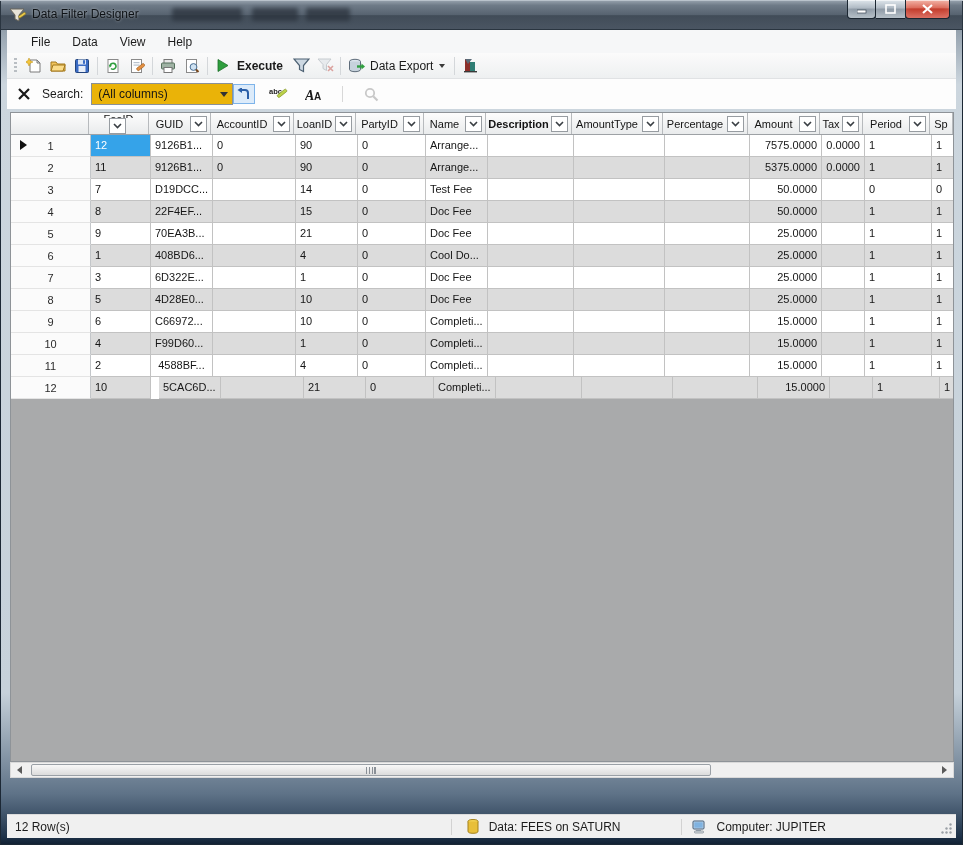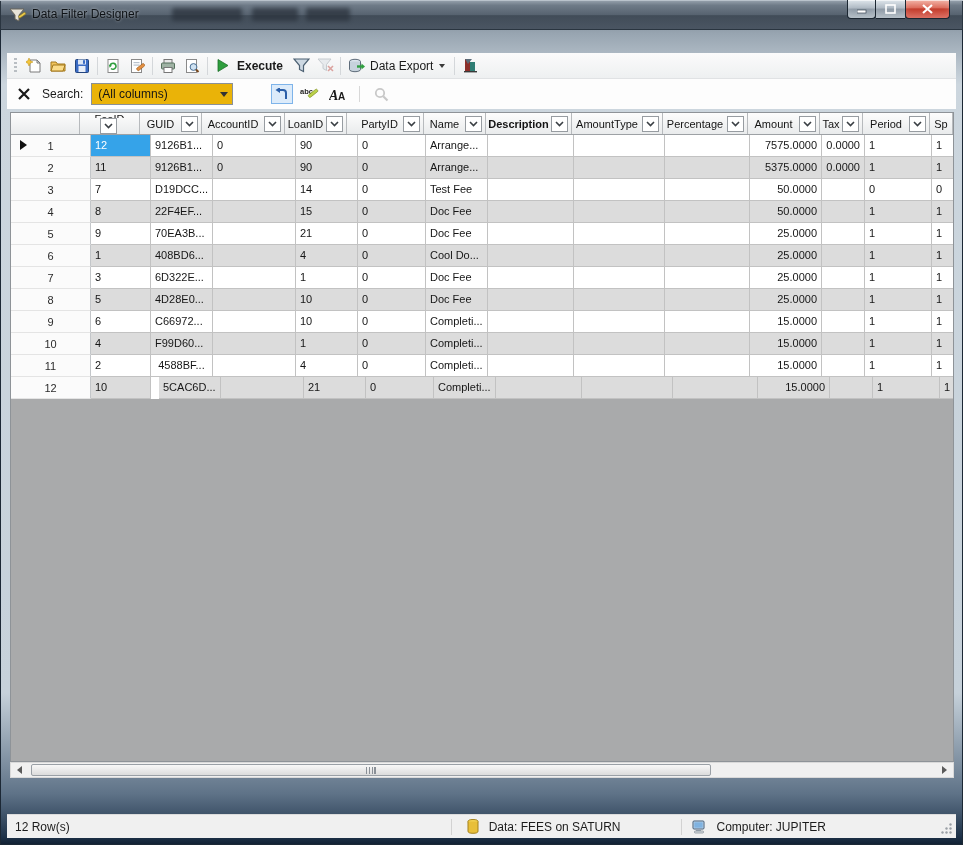--- a/index.html
+++ b/index.html
@@ -49,21 +49,21 @@
   .search-label { font-size:12px; color:#1a1a1a; margin-right:8px; }
   .combo { width:142px; height:22px; border:1px solid #8a9097; background:#eab308; display:flex;
     align-items:center; cursor:default; }
   .combo-text { flex:1; font-size:12px; color:#141414; padding-left:6px; }
   .combo-btn { width:17px; height:100%; display:flex; align-items:center; justify-content:center; }
   .tri-down { width:0; height:0; border-left:4px solid transparent; border-right:4px solid transparent;
     border-top:5px solid #333; }
   .search-input { flex:1; border:none; outline:none; font-size:13px; color:#222; padding:0 8px;
     background:transparent; font-family:"Liberation Sans", sans-serif; }
   .search-input::placeholder { color:#c2c2c2; }
-  .sb-right { display:flex; align-items:center; gap:6px;margin-left:38px; }
+  .sb-right { display:flex; align-items:center; gap:13px; }
   .sb-ic { width:22px; height:20px; display:flex; align-items:center; justify-content:center; cursor:default; }
   .sb-ic.boxed { border:1px solid #7eb4ea; background:#dcebfa; }
   .sb-sep { width:1px; height:16px; background:#d8d8d8; margin:0 4px; }
   
   #gridwrap { position:absolute; left:10px; top:112px; width:944px; height:650px;
     border:1px solid #8e9398; background:#a9aaab; overflow:hidden; }
   #grid-header { display:flex; height:22px; background:linear-gradient(180deg,#fdfdfd,#e9ebec);
     border-bottom:1px solid #9da1a5; }
   .gh-stub { width:80px; border-right:1px solid #b7babd; }
   .gh-cell { display:flex; align-items:center; border-right:1px solid #b7babd; }
@@ -138,20 +138,26 @@
           </svg>
       </div>
       <div class="wc wc-close">
         <svg width="11" height="10" viewBox="0 0 11 10">
             <path d="M1,1 L10,9 M10,1 L1,9" stroke="#fff" stroke-width="2.1"></path>
           </svg>
       </div>
     </div>
   </div>
 
+  <div id="menubar">
+    <span class="menu-item">File</span>
+    <span class="menu-item">Data</span>
+    <span class="menu-item">View</span>
+    <span class="menu-item">Help</span>
+  </div>
 
   <div id="toolbar">
     <div class="grip"></div>
     <div class="tb-btn">
       <svg width="16" height="16" viewBox="0 0 16 16">
         <path d="M4,2 h7 l3,3 v9 h-10 z" fill="#fff" stroke="#7a7a7a"></path>
           <path d="M11,2 l3,3 h-3 z" fill="#dfe6ec" stroke="#7a7a7a"></path>
         <polygon points="3,0 4.2,2.8 7,4 4.2,5.2 3,8 1.8,5.2 -1,4 1.8,2.8" fill="#f4c63d" stroke="#b98c12" stroke-width="0.5"></polygon>
       </svg>
     </div>
@@ -309,21 +315,21 @@
             </div>
           </div>
           <div class="gh-cell" style="width: 62px;">
             <span class="gh-label">LoanID</span>
             <div class="gh-filter">
               <svg width="9" height="6" viewBox="0 0 9 6">
                 <polyline points="1,1 4.5,4.5 8,1" fill="none" stroke="#3a3f44" stroke-width="1.6"></polyline>
               </svg>
             </div>
           </div>
-          <div class="gh-cell" style="width: 68px; margin-left: 9px;">
+          <div class="gh-cell" style="width: 68px;">
             <span class="gh-label">PartyID</span>
             <div class="gh-filter">
               <svg width="9" height="6" viewBox="0 0 9 6">
                 <polyline points="1,1 4.5,4.5 8,1" fill="none" stroke="#3a3f44" stroke-width="1.6"></polyline>
               </svg>
             </div>
           </div>
           <div class="gh-cell" style="width: 62px;">
             <span class="gh-label">Name</span>
             <div class="gh-filter">

